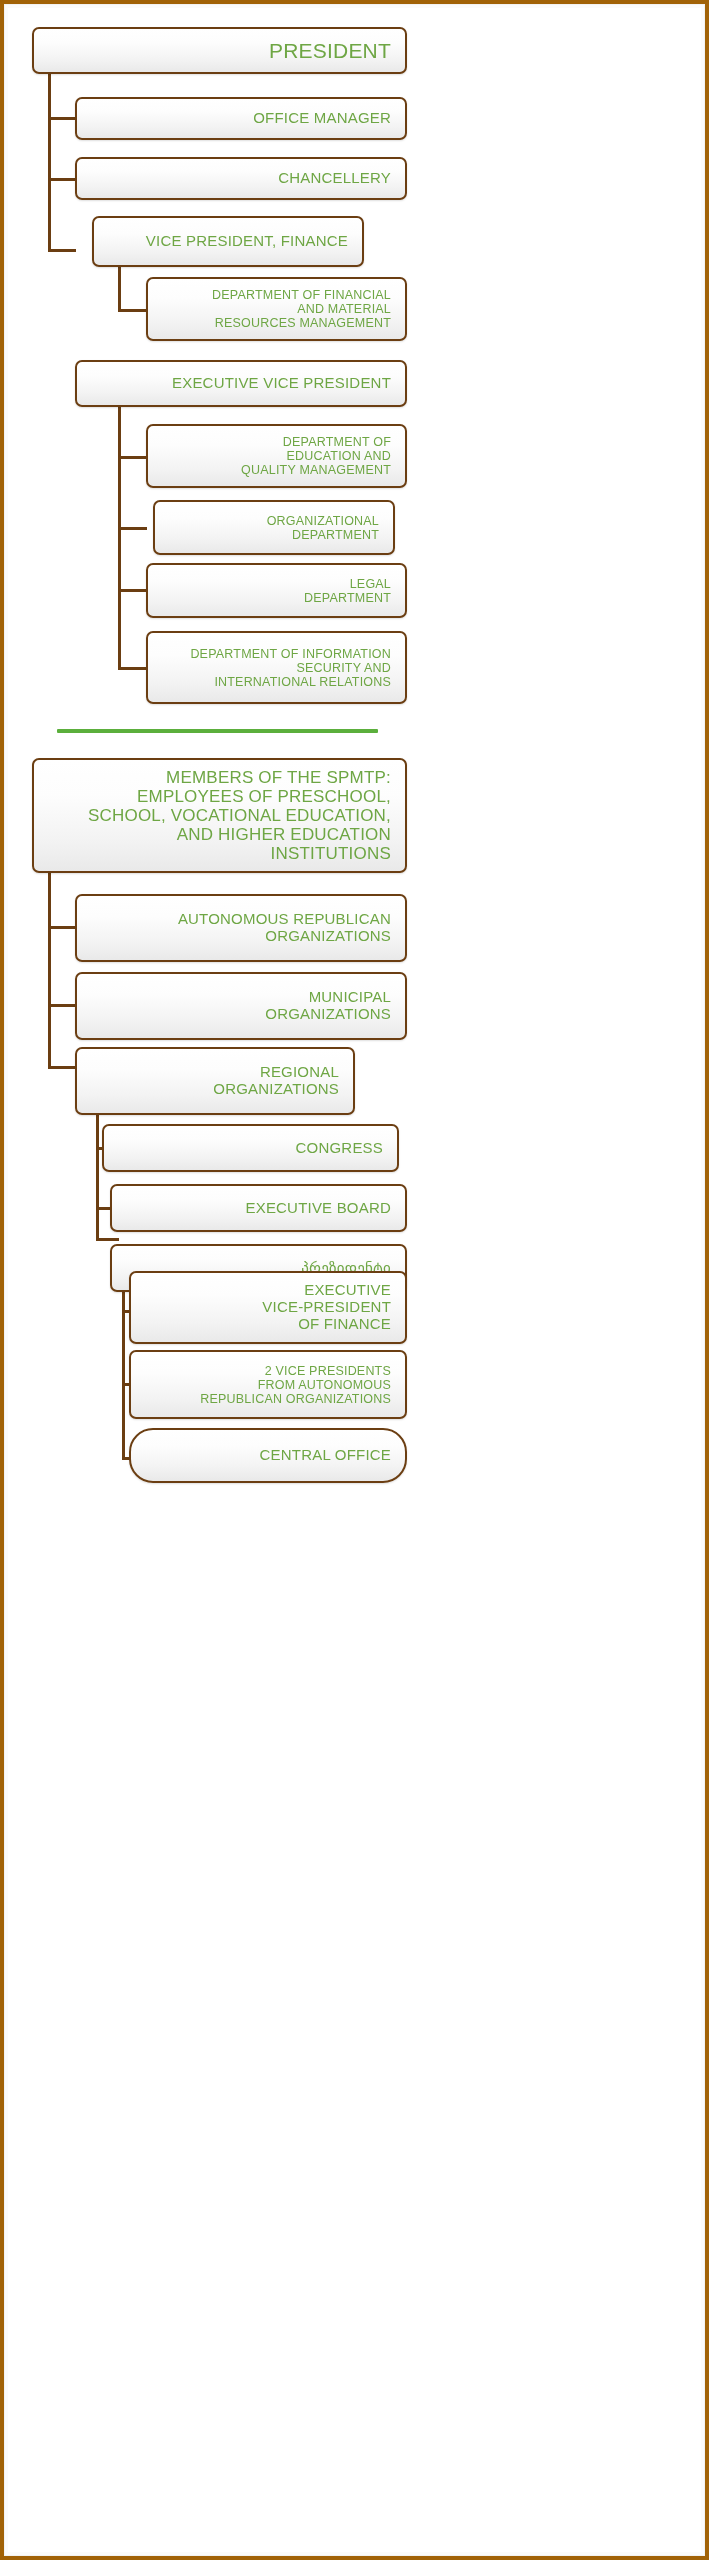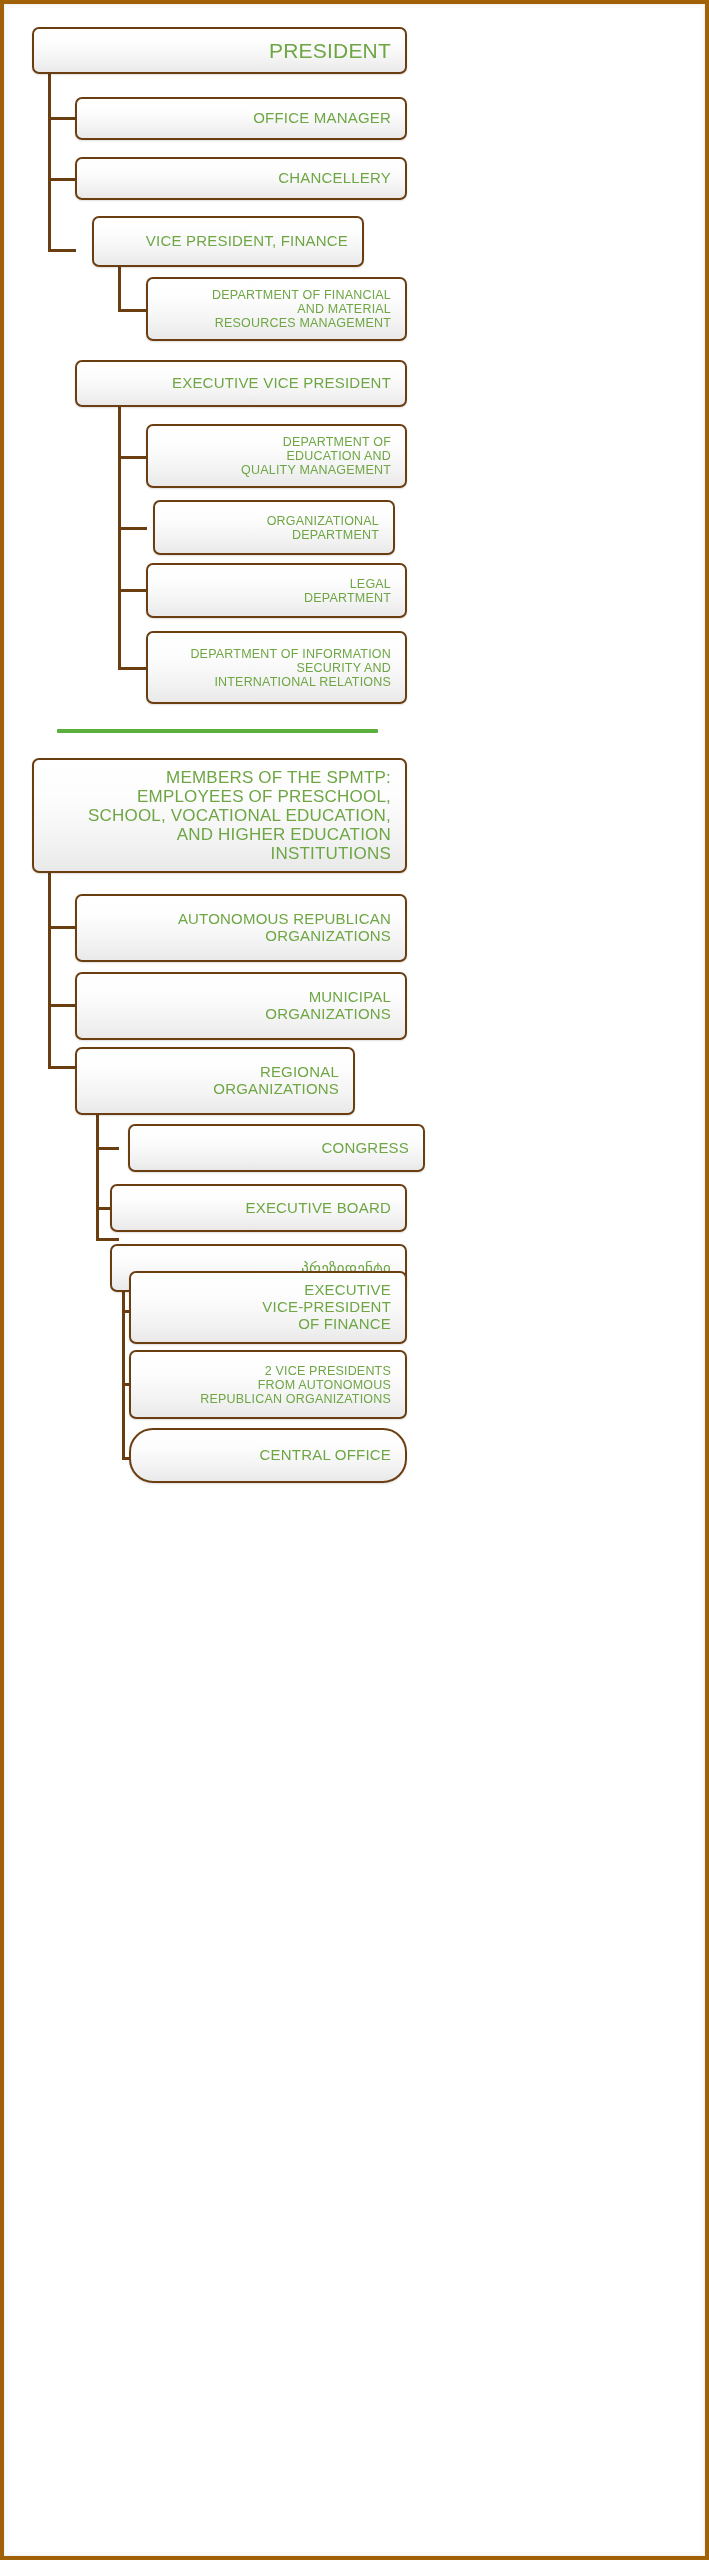--- a/index.html
+++ b/index.html
@@ -187,21 +187,21 @@
   <div class="node t-md" style="left:75px; top:972px; width:332px; height:68px;">
     <span class="label">MUNICIPAL
 ORGANIZATIONS</span>
   </div>
 
   <div class="node t-md" style="left:75px; top:1047px; width:280px; height:68px;">
     <span class="label">REGIONAL
 ORGANIZATIONS</span>
   </div>
 
-  <div class="node t-md" style="left:128px; top:1124px; width:297px; height:48px;justify-content:flex-end;">
+  <div class="node t-md" style="left:102px; top:1124px; width:297px; height:48px;justify-content:flex-end;">
     <span class="label">CONGRESS</span>
   </div>
 
   <div class="node t-md" style="left:110px; top:1184px; width:297px; height:48px;">
     <span class="label">EXECUTIVE BOARD</span>
   </div>
 
   <div class="node t-md" style="left:110px; top:1244px; width:297px; height:48px;">
     <span class="label">პრეზიდენტი</span>
   </div>

